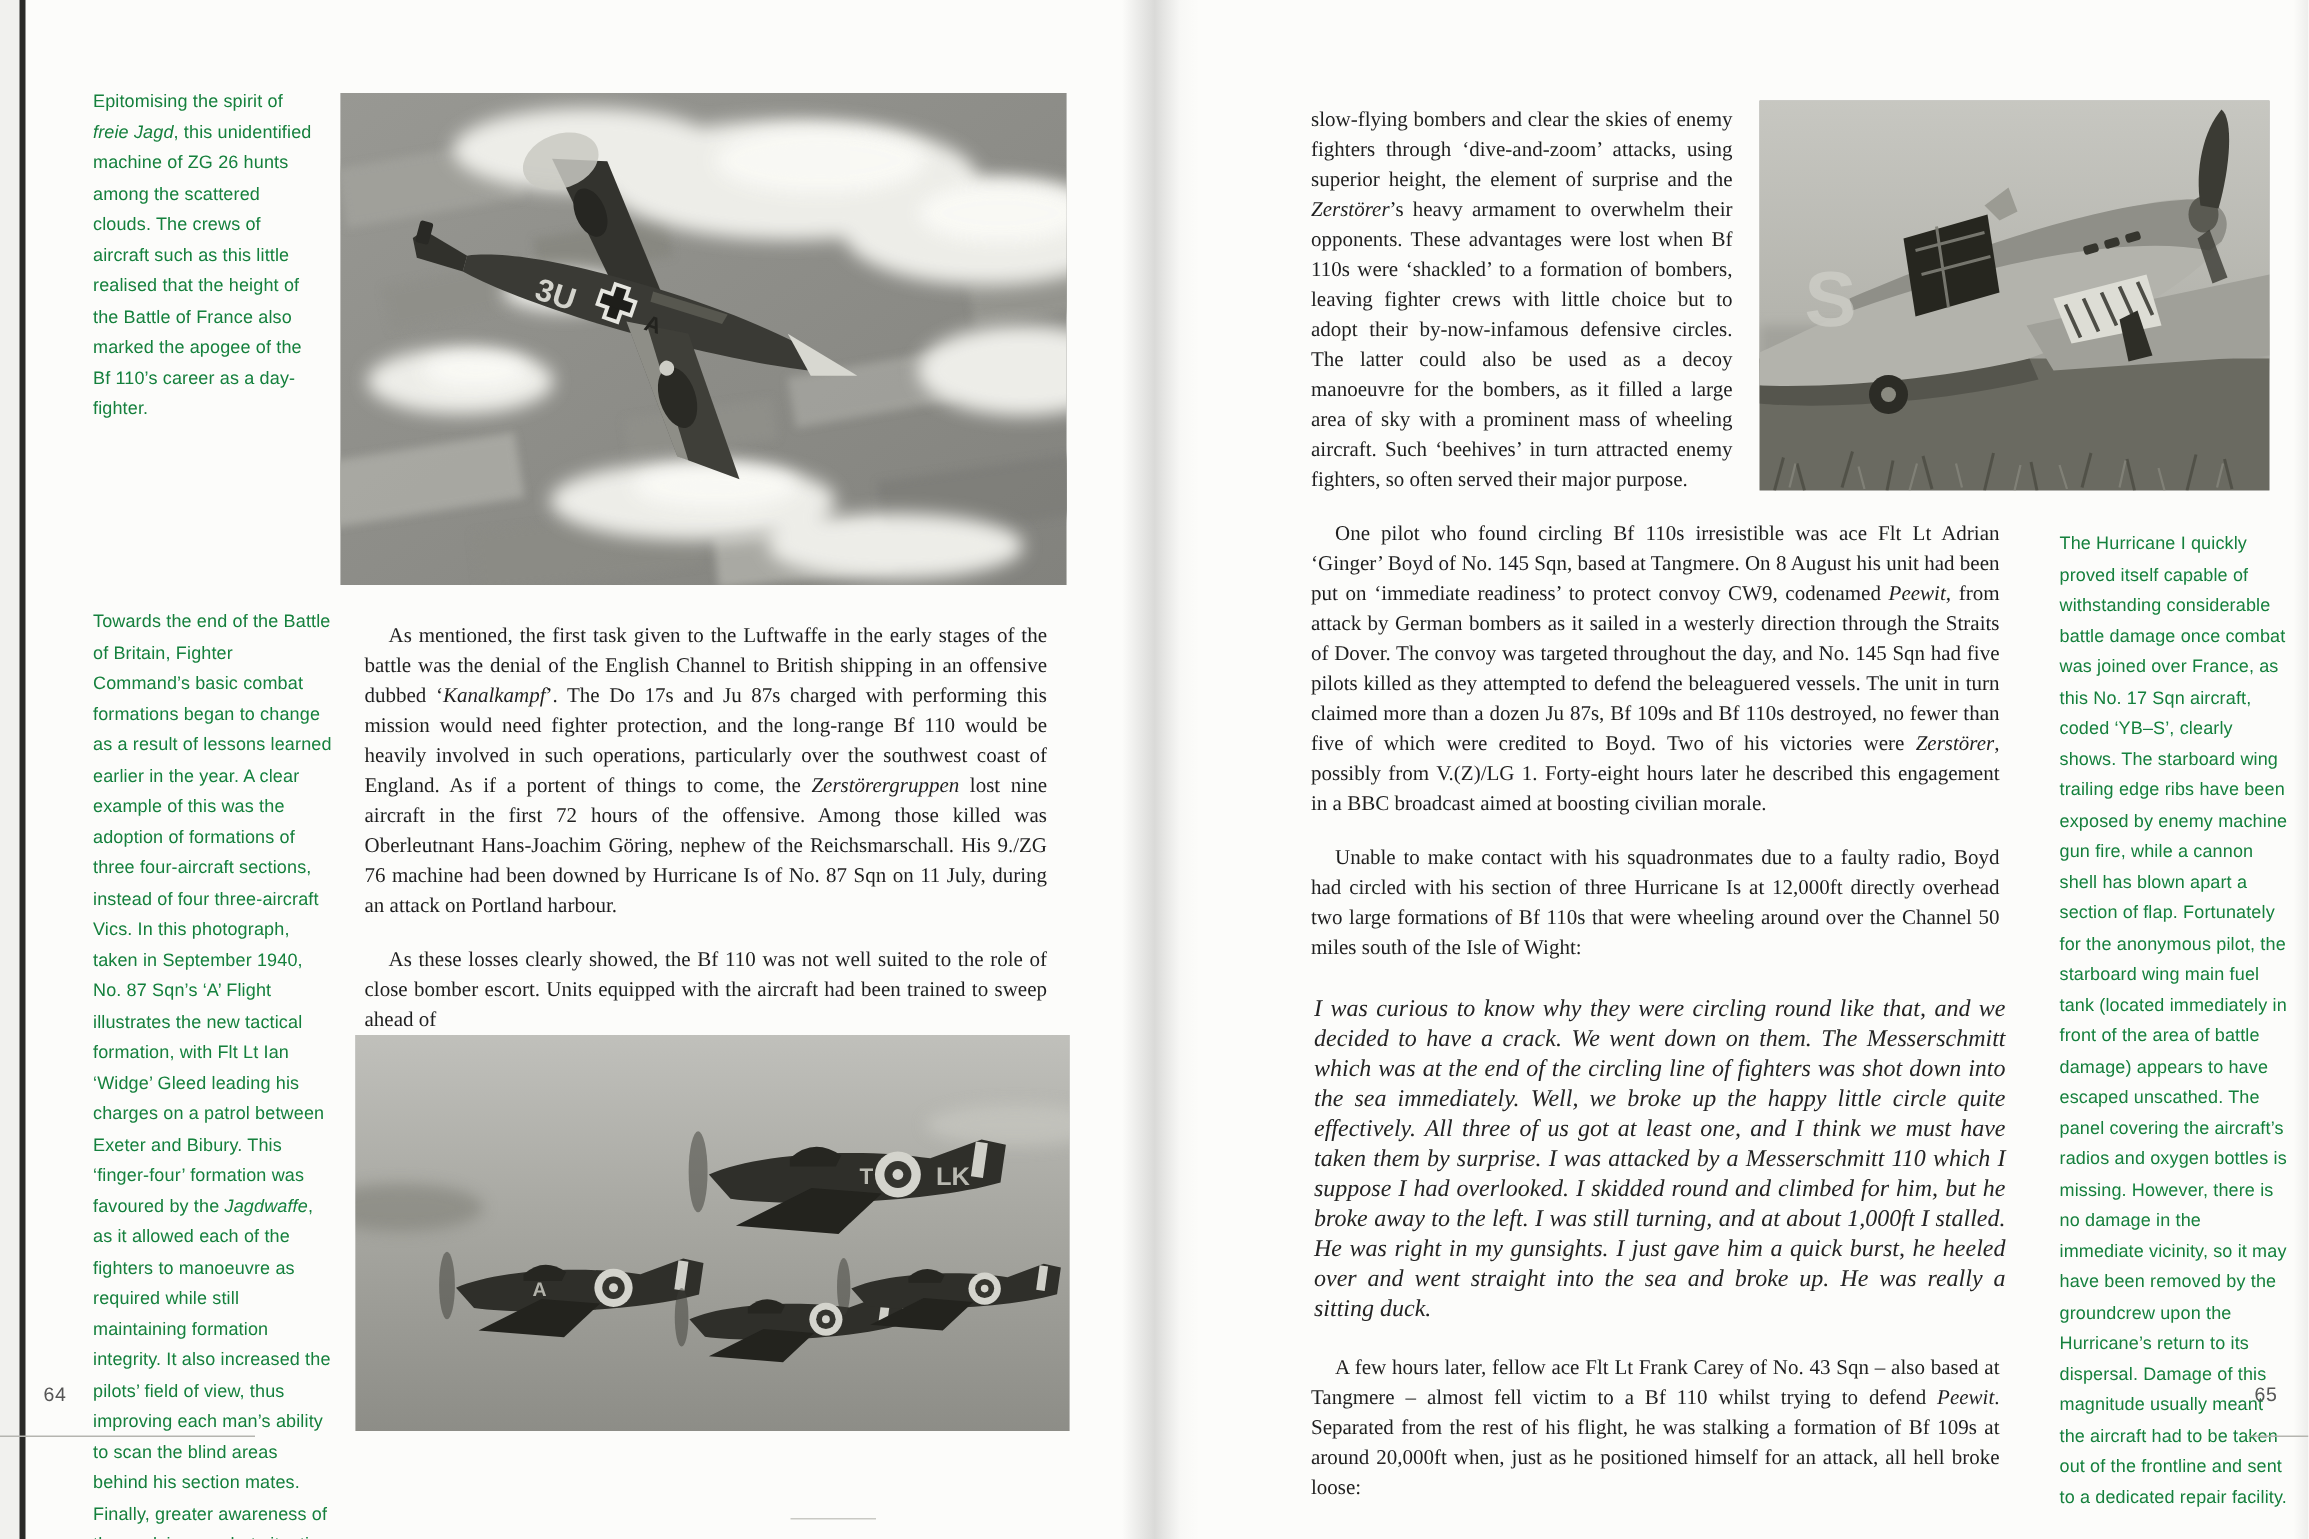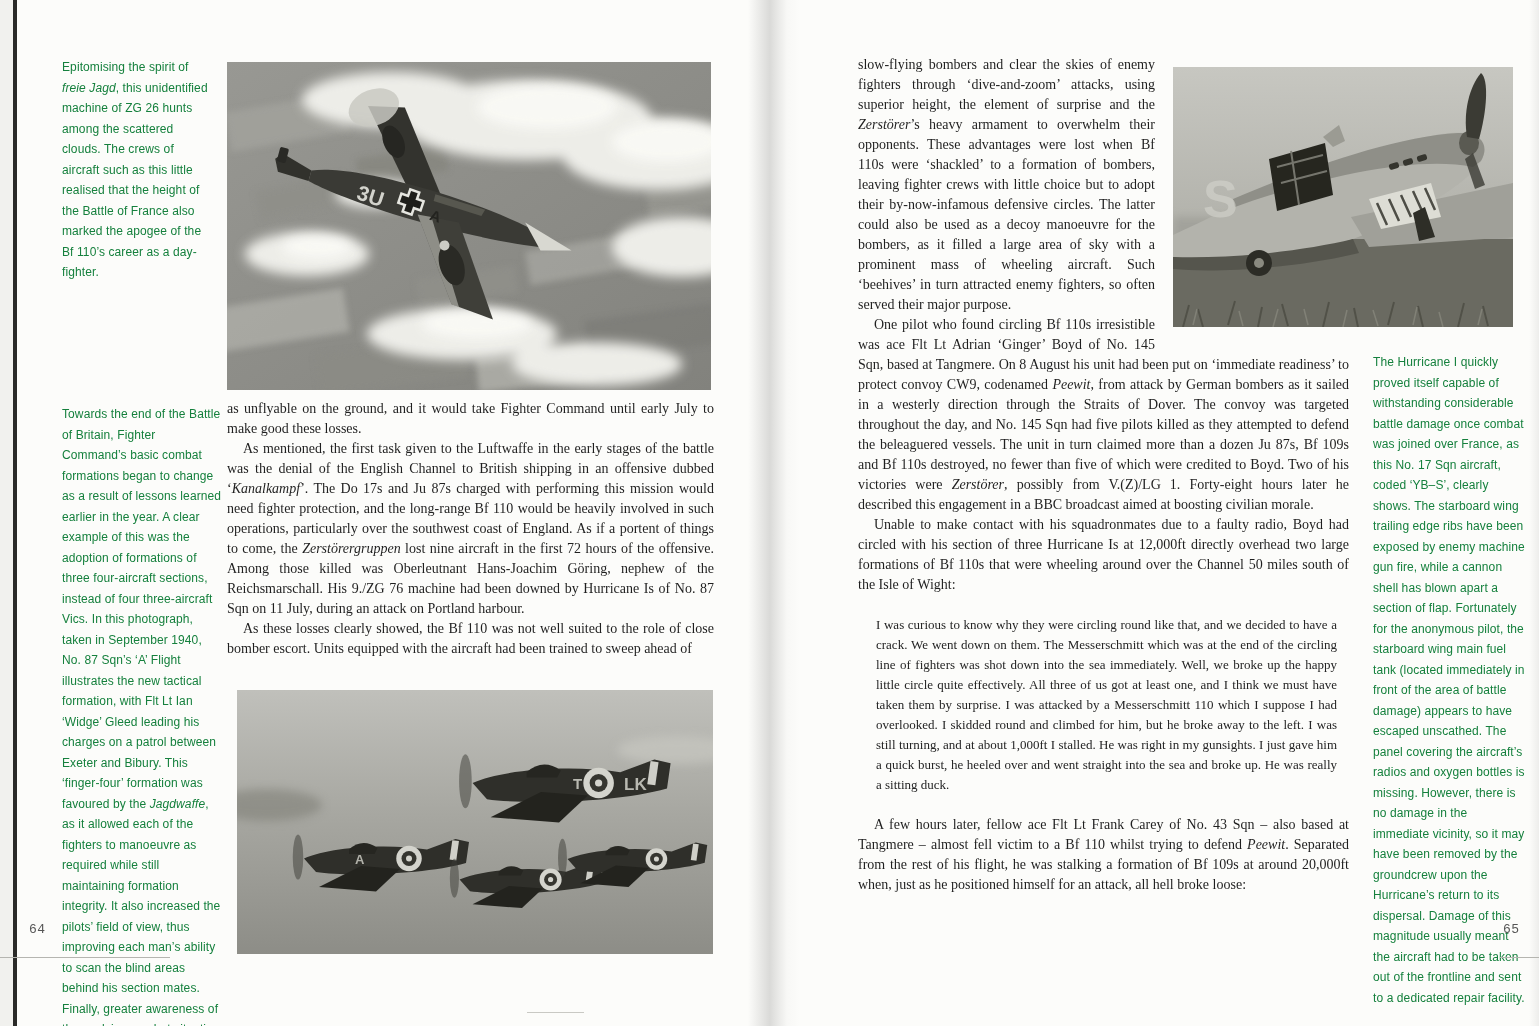--- a/index.html
+++ b/index.html
@@ -22,29 +22,29 @@
   .caption{
     position:absolute;
     font-family:"Liberation Sans", sans-serif;
     font-size:12px;line-height:20.5px;color:#15803d;
     letter-spacing:0.1px;
   }
   .caption i{font-style:italic;}
 
   
   .bodycol{position:absolute;font-size:14px;line-height:20px;color:#1f1f1f;text-align:justify;}
-  .body-p{margin:0;text-indent:16px;}
+  .body-p{margin:16px;text-indent:16px;}
   .body-p.no-indent{text-indent:0;}
-  .quote{margin:20px 12px 20px 18px;font-size:13px;line-height:20px;text-indent:0;text-align:justify;color:#242424;}
+  .quote{margin:20px 12px 20px 18px;font-size:16px;line-height:20px;text-indent:0;text-align:justify;color:#242424;font-style:italic;}
 
   .photo{position:absolute;background:#9a9a95;}
   .photo svg{display:block;width:100%;height:100%;}
 
   .folio{
-    position:absolute;font-family:Liberation Mono, monospace;
+    position:absolute;font-family:Liberation Sans, sans-serif;
     font-size:13px;color:#555;letter-spacing:0.5px;
   }
   .folio-rule{position:absolute;height:1px;background:#b5b5b0;}
   .artifact-line{position:absolute;height:1px;background:#c9c9c4;}
 
   .wrap-spacer{float:right;width:194px;height:292px;}
 </style>
 </head>
 <body>
 
@@ -131,21 +131,20 @@
           <rect x="-2" y="3" width="26" height="12" fill="#e6e6e0"></rect>
           <rect x="7.5" y="-1.5" width="7" height="21" fill="#1e1e1a"></rect>
           <rect x="0.5" y="5.5" width="21" height="7" fill="#1e1e1a"></rect>
         </g>
         <text x="118" y="32" font-family="Liberation Sans, sans-serif" font-size="15" font-weight="bold" fill="#23231f" transform="rotate(3 118 32)">A</text>
       </g>
     </svg>
   </div>
 
   <div class="bodycol" style="left:227px;top:399px;width:487px;">
-    <p class="body-p no-indent"><span>as unflyable on the ground, and it would take Fighter Command until early July to make good these losses.</span></p>
     <p class="body-p"><span>As mentioned, the first task given to the Luftwaffe in the early stages of the battle was the denial of the English Channel to British shipping in an offensive dubbed ‘</span><i>Kanalkampf</i><span>’. The Do 17s and Ju 87s charged with performing this mission would need fighter protection, and the long-range Bf 110 would be heavily involved in such operations, particularly over the southwest coast of England. As if a portent of things to come, the </span><i>Zerstörergruppen</i><span> lost nine aircraft in the first 72 hours of the offensive. Among those killed was Oberleutnant Hans-Joachim Göring, nephew of the Reichsmarschall. His 9./ZG 76 machine had been downed by Hurricane Is of No. 87 Sqn on 11 July, during an attack on Portland harbour.</span></p>
     <p class="body-p"><span>As these losses clearly showed, the Bf 110 was not well suited to the role of close bomber escort. Units equipped with the aircraft had been trained to sweep ahead of</span></p>
   </div>
 
   <div class="photo" style="left:237px;top:690px;width:476px;height:264px;" aria-label="Four Hurricane Is of No. 87 Sqn 'A' Flight flying the new finger-four formation">
     <svg viewBox="0 0 476 264" preserveAspectRatio="none">
       <defs>
         <linearGradient id="skyg" x1="0" y1="0" x2="0" y2="1">
           <stop offset="0" stop-color="#c0c0bb"></stop>
           <stop offset="0.45" stop-color="#a8a8a2"></stop>

